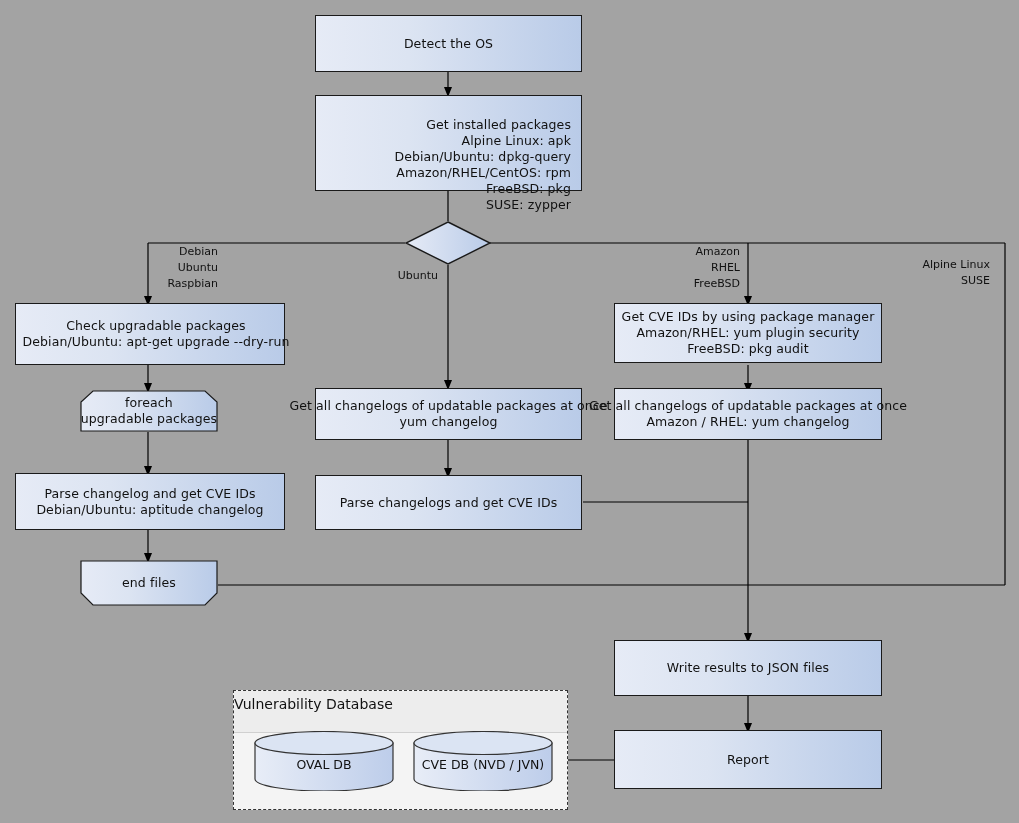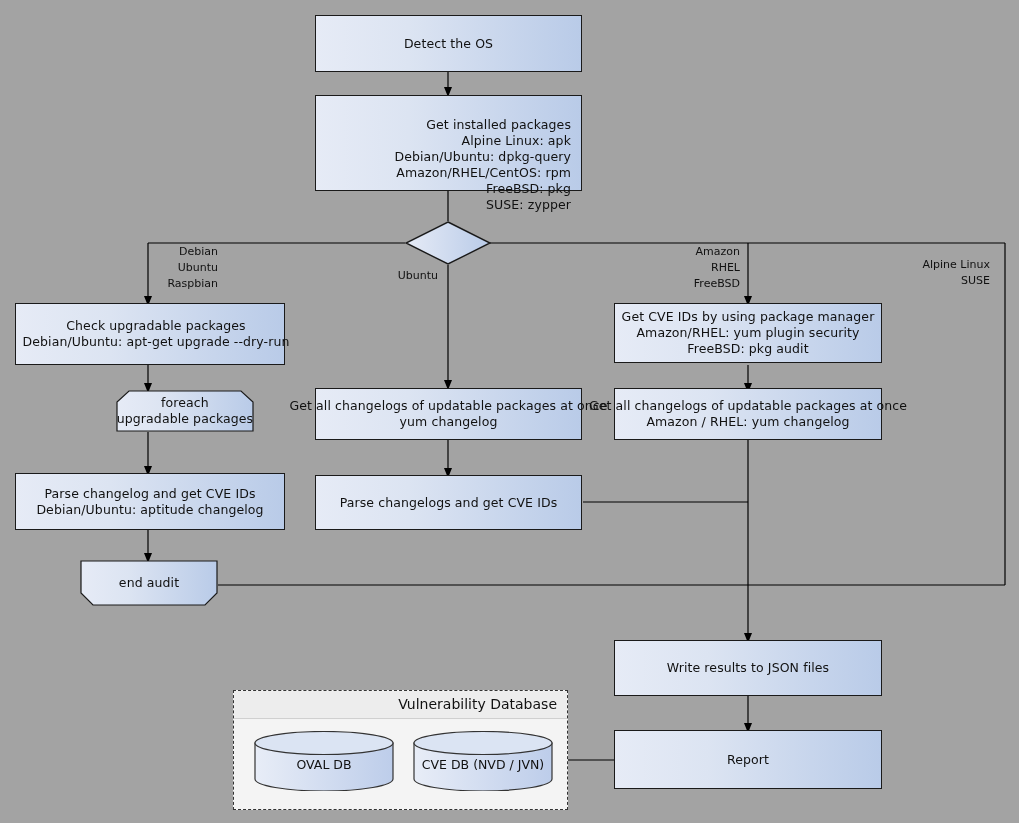--- a/index.html
+++ b/index.html
@@ -98,23 +98,22 @@
     position: absolute;
     box-sizing: border-box;
     border: 1px dashed #333333;
     background: #f4f4f4;
   }
   .db-group-title {
     position: absolute;
     left: 0;
     right: 0;
     top: 0;
-    height: 28px;
+    height: 42px;
     line-height: 26px;
-    text-align: right;
     padding-right: 10px;
     font-size: 14px;
     color: #111111;
     box-sizing: border-box;
     border-bottom: 1px solid #d0d0d0;
     background: #ededed;
   }
   .cyl {
     position: absolute;
   }
@@ -199,21 +198,21 @@
 
   <div class="branch-label" style="left:90px; top:244px; width:128px;">Debian<br>Ubuntu<br>Raspbian</div>
   <div class="branch-label single" style="left:320px; top:268px; width:118px;">Ubuntu</div>
   <div class="branch-label" style="left:620px; top:244px; width:120px;">Amazon<br>RHEL<br>FreeBSD</div>
   <div class="branch-label" style="left:860px; top:257px; width:130px;">Alpine Linux<br>SUSE</div>
 
   <div class="node" style="left:15px; top:303px; width:270px; height:62px;padding-left:12px;">
     <span class="txt">Check upgradable packages<br>Debian/Ubuntu: apt-get upgrade --dry-run</span>
   </div>
 
-  <div class="node loop-start" style="left:80px; top:390px; width:138px; height:42px;margin-left:36px;">
+  <div class="node loop-start" style="left:80px; top:390px; width:138px; height:42px;">
     <svg class="shape-svg" width="138" height="42" viewBox="0 0 138 42" xmlns="http://www.w3.org/2000/svg">
       <defs>
         <linearGradient id="gls" x1="0" y1="0" x2="1" y2="0">
           <stop offset="0%" stop-color="#e6ebf6"></stop>
           <stop offset="35%" stop-color="#dce4f2"></stop>
           <stop offset="100%" stop-color="#b9cbe8"></stop>
         </linearGradient>
       </defs>
       <path d="M1,41 L1,12 L13,1 L125,1 L137,12 L137,41 Z" fill="url(#gls)" stroke="#1a1a1a" stroke-width="1.2"></path>
     </svg>
@@ -228,21 +227,21 @@
     <svg class="shape-svg" width="138" height="46" viewBox="0 0 138 46" xmlns="http://www.w3.org/2000/svg">
       <defs>
         <linearGradient id="gle" x1="0" y1="0" x2="1" y2="0">
           <stop offset="0%" stop-color="#e6ebf6"></stop>
           <stop offset="35%" stop-color="#dce4f2"></stop>
           <stop offset="100%" stop-color="#b9cbe8"></stop>
         </linearGradient>
       </defs>
       <path d="M1,1 L137,1 L137,33 L125,45 L13,45 L1,33 Z" fill="url(#gle)" stroke="#1a1a1a" stroke-width="1.2"></path>
     </svg>
-    <span class="txt">end audit</span>
+    <span class="txt">end files</span>
   </div>
 
   <div class="node overflow" style="left:315px; top:388px; width:267px; height:52px;">
     <span class="txt">Get all changelogs of updatable packages at once<br>yum changelog</span>
   </div>
 
   <div class="node" style="left:614px; top:303px; width:268px; height:60px;">
     <span class="txt">Get CVE IDs by using package manager<br>Amazon/RHEL: yum plugin security<br>FreeBSD: pkg audit</span>
   </div>
 

